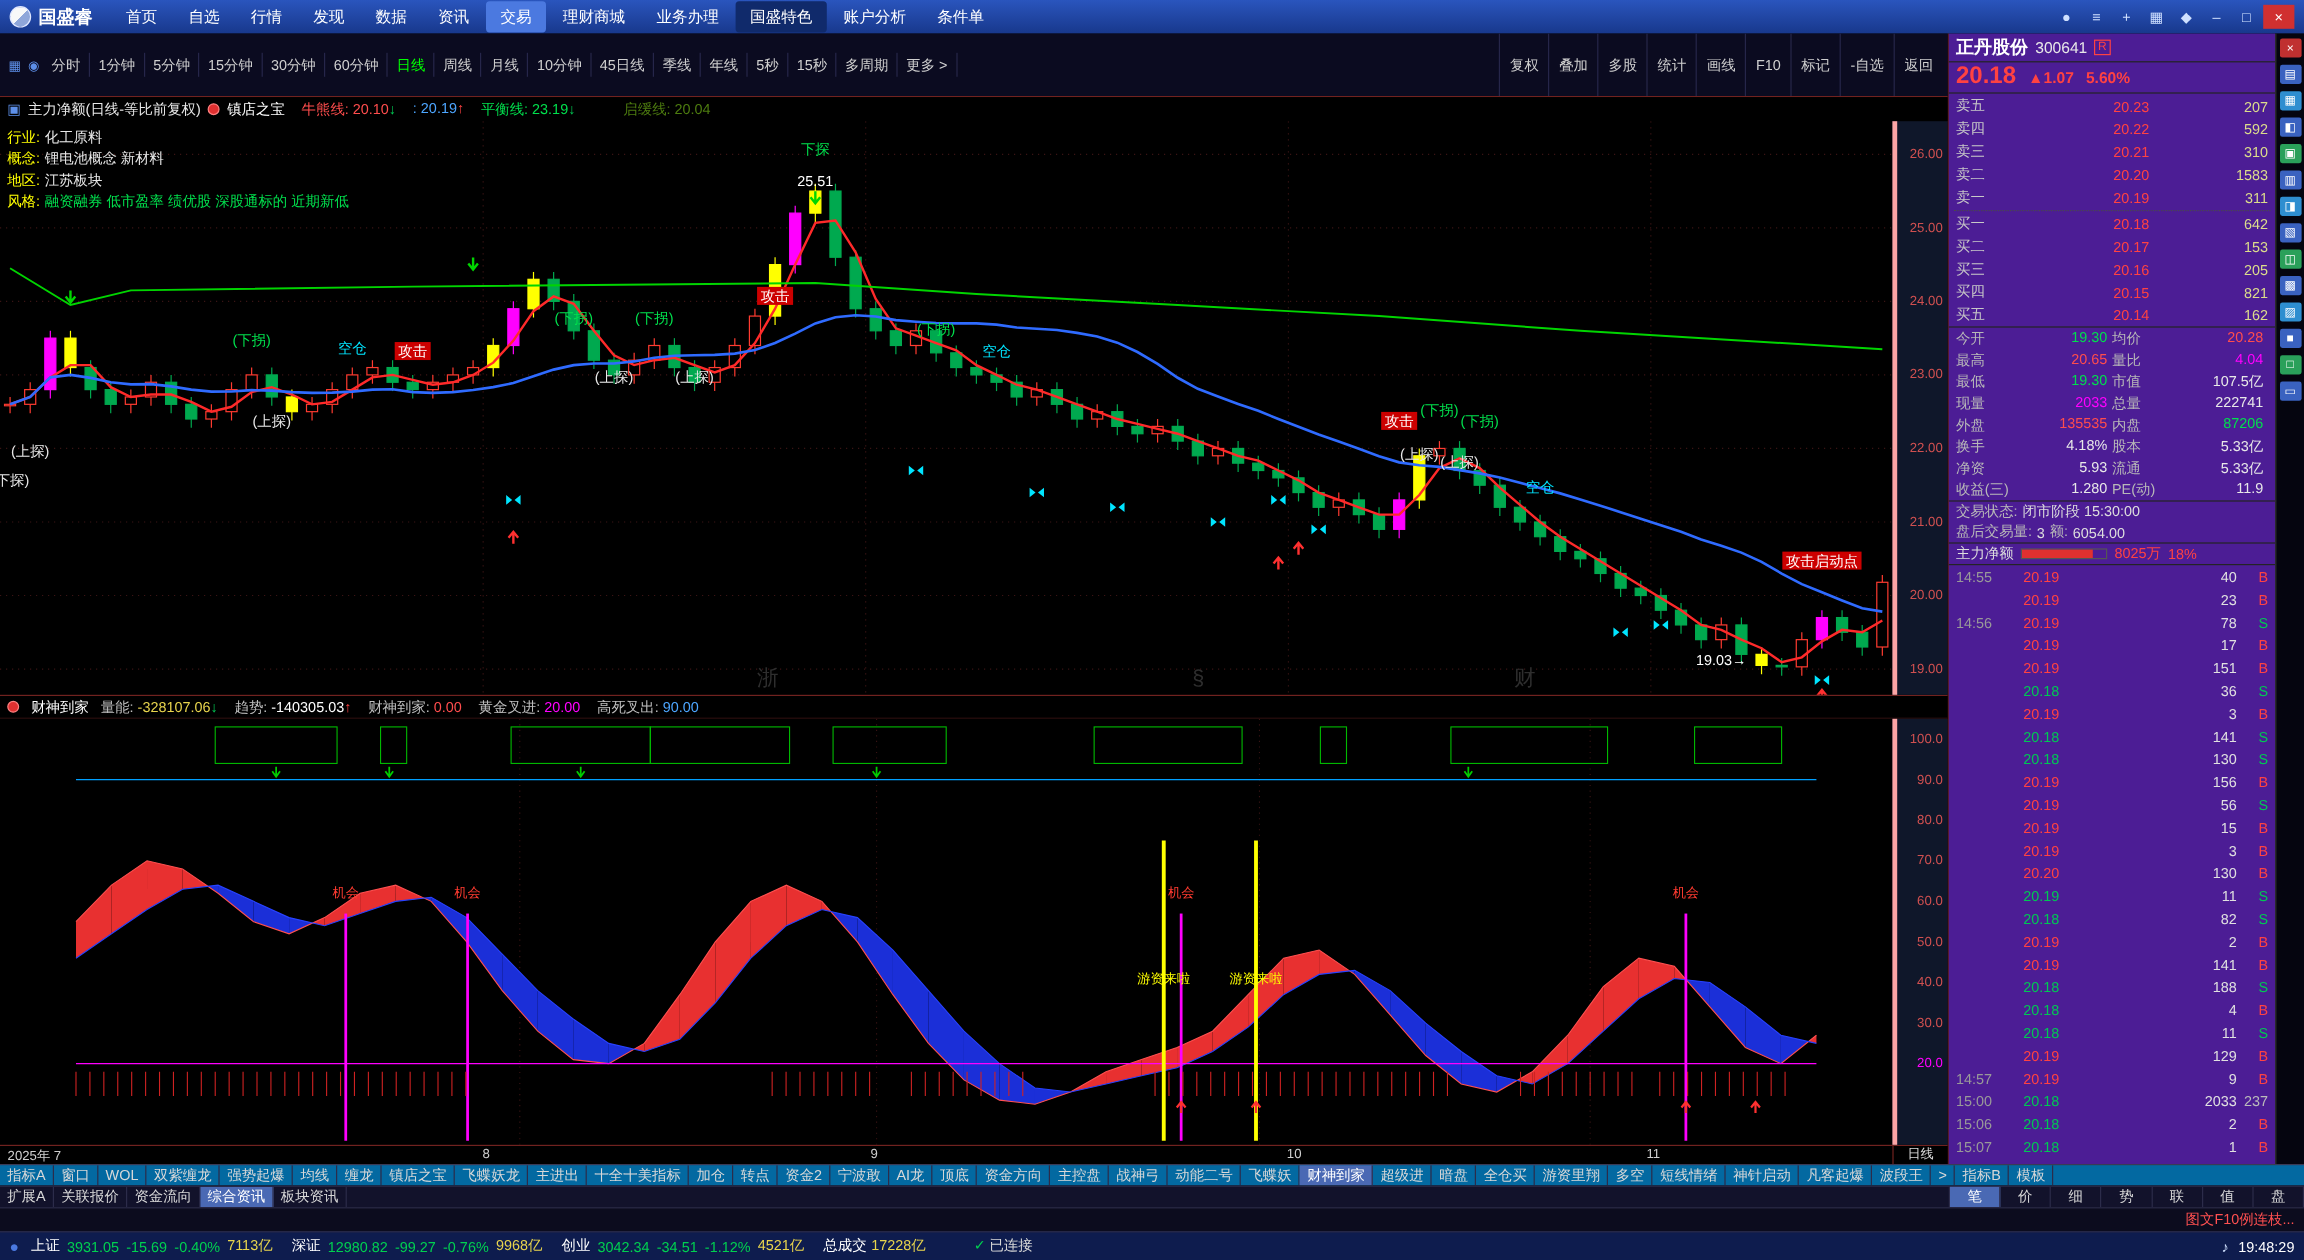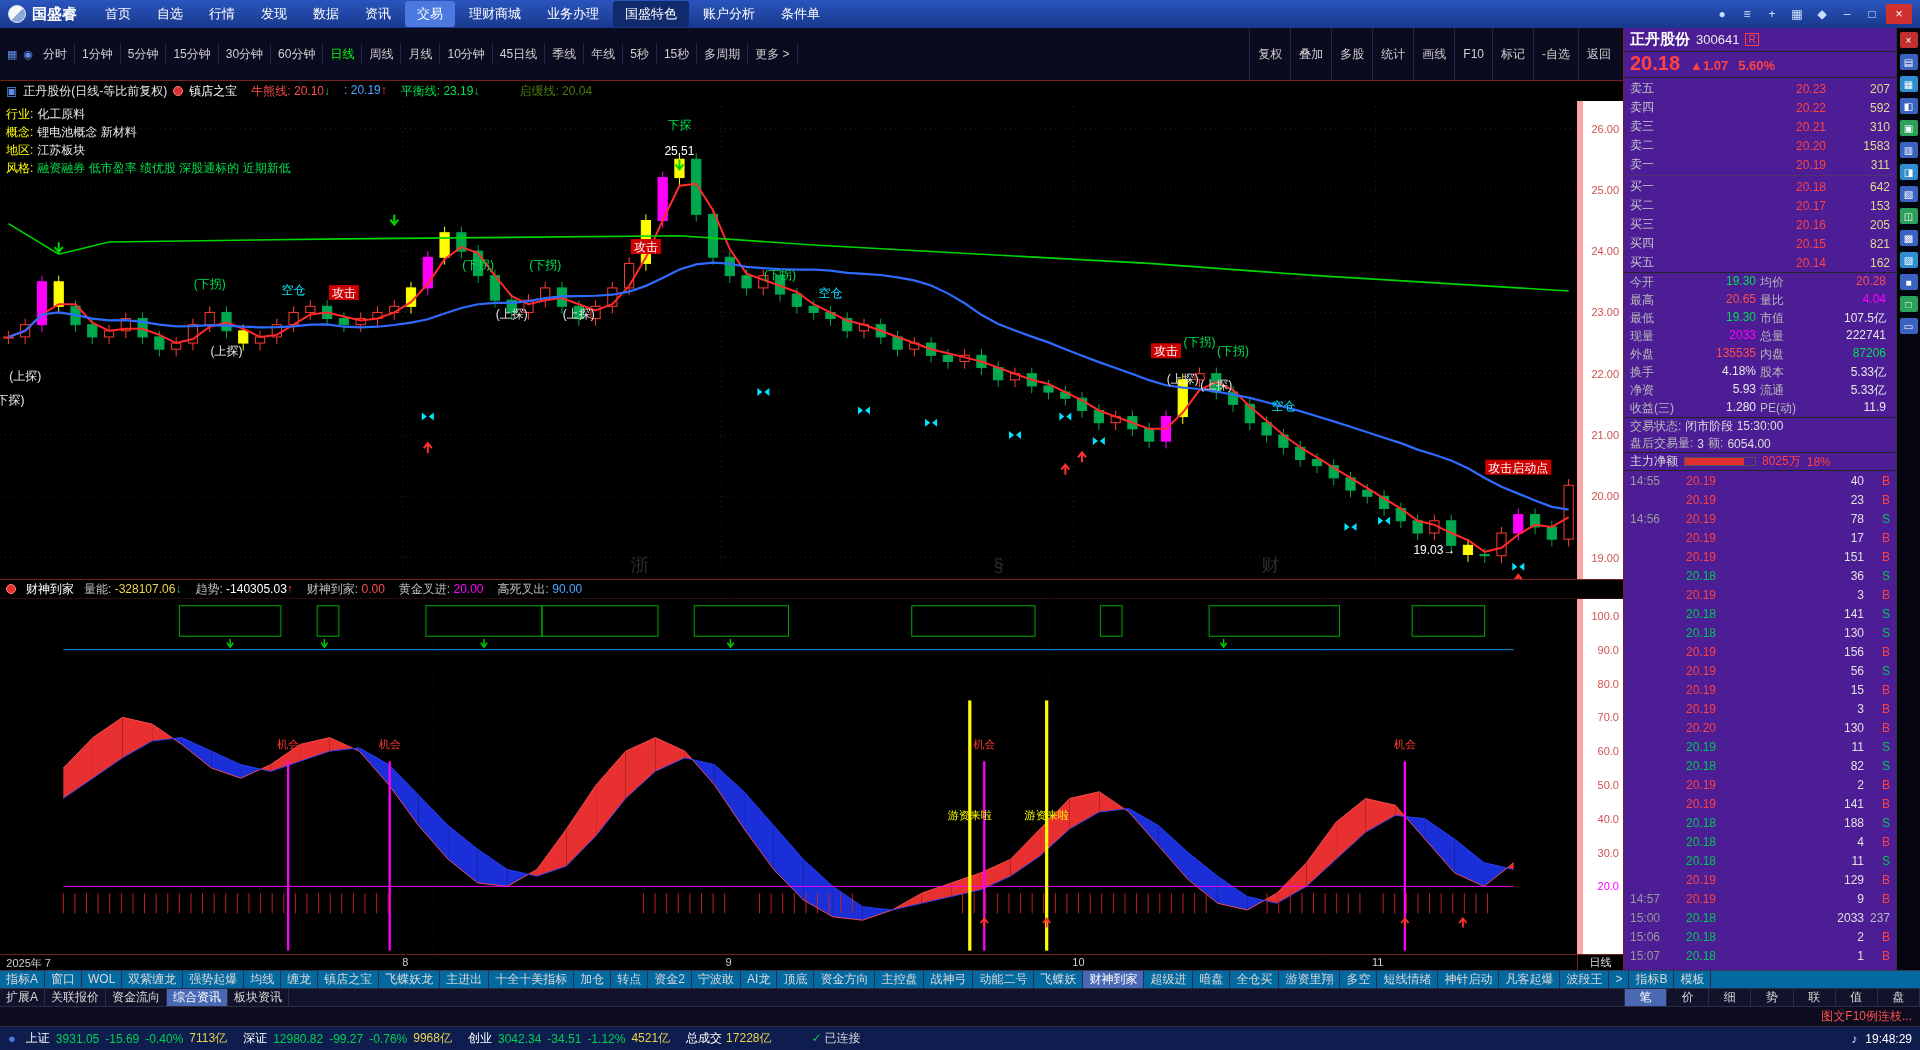--- a/index.html
+++ b/index.html
@@ -40,21 +40,21 @@
 #ct-fields{display:flex;gap:14px;margin-left:8px;}
 .ct-field{font-size:12px;}
 
 
 #kline-row{flex:0 0 478px;display:flex;min-height:0;}
 #kline-area{flex:1;position:relative;min-width:0;}
 #kline-area svg,#ind-area svg{display:block;width:100%;height:100%;}
 #stock-tags{position:absolute;top:4px;left:6px;z-index:5;}
 .tag-row{line-height:18px;font-size:12px;white-space:nowrap;}
 .tag-lab{color:#ffff00;margin-right:4px;}
-#kline-axis,#ind-axis{flex:0 0 46px;position:relative;border-left:6px solid #fca5a5;background:#ffffff;}
+#kline-axis,#ind-axis{flex:0 0 46px;position:relative;border-left:4px solid #fca5a5;background:#0f172a;}
 .axlab{position:absolute;right:4px;transform:translateY(-50%);color:#d05050;font-size:11px;}
 
 
 #ind-header{flex:0 0 20px;display:flex;align-items:center;gap:10px;padding:0 6px;border-top:1px solid #71221f;border-bottom:1px solid #2a0d0d;background:#000;white-space:nowrap;}
 #ih-badge{color:#fff;}
 
 
 #ind-row{flex:1;display:flex;min-height:0;}
 #ind-area{flex:1;position:relative;min-width:0;}
 
@@ -67,21 +67,21 @@
 
 #right-panel{flex:0 0 272px;display:flex;flex-direction:column;background:#4c1d95;font-size:12px;min-height:0;}
 #rp-header{flex:0 0 24px;display:flex;align-items:center;gap:6px;padding:0 6px;border-bottom:1px solid #242424;}
 #rp-name{color:#fff;font-size:15px;font-weight:bold;}
 #rp-code{color:#e8e8e8;font-size:13px;}
 #rp-badge{color:#ff4242;border:1px solid #ff4242;font-size:10px;line-height:11px;padding:0 2px;}
 #rp-price{flex:0 0 26px;display:flex;align-items:baseline;gap:10px;padding:0 6px;border-bottom:1px solid #242424;}
 #rp-last{color:#ff4242;font-size:20px;font-weight:bold;}
 #rp-chg,#rp-pct{color:#ff4242;font-size:13px;font-weight:bold;}
 #rp-queue{flex:0 0 192px;border-bottom:1px solid #242424;padding-top:1px;}
-.q-row{height:19px;display:flex;align-items:center;padding:0 6px;}
+.q-row{height:19px;display:flex;align-items:center;padding:0 6px;gap:35px;}
 .q-lab{width:34px;color:#c8c8c8;}
 .q-price{flex:1;text-align:right;color:#ff4242;}
 .q-vol{width:64px;text-align:right;color:#dcdc8c;}
 .queue-div{border-top:1px dotted #4a4a4a;margin:1px 4px;}
 #rp-stats{flex:0 0 144px;border-bottom:1px solid #242424;}
 .s-row{height:18px;display:flex;padding:0 6px;align-items:center;}
 .s-cell{flex:1;display:flex;}
 .s-lab{width:52px;color:#b8b8b8;}
 .s-val{flex:1;text-align:right;padding-right:4px;}
 .rp-line{flex:0 0 17px;display:flex;gap:4px;padding:0 6px;align-items:center;color:#ddd;white-space:nowrap;}
@@ -196,21 +196,21 @@
             <span class="t2action">画线</span>
             <span class="t2action">F10</span>
             <span class="t2action">标记</span>
             <span class="t2action">-自选</span>
             <span class="t2action">返回</span>
           </span>
       </div>
 
       <div id="chart-title">
         <span class="ct-icon">▣</span>
-        <span id="ct-title">正丹股份(日线-等比前复权)</span>
+        <span id="ct-title">主力净额(日线-等比前复权)</span>
         <span class="badge-dot"></span>
         <span id="ct-badge">镇店之宝</span>
         <span id="ct-fields">
             <span class="ct-field" style="color: rgb(255, 77, 77);">牛熊线: 20.10<span style="color: rgb(0, 200, 83);">↓</span></span>
             <span class="ct-field" style="color: rgb(77, 166, 255);">: 20.19<span style="color: rgb(255, 66, 66);">↑</span></span>
             <span class="ct-field" style="color: rgb(0, 224, 77);">平衡线: 23.19<span style="color: rgb(0, 200, 83);">↓</span></span>
             <span class="ct-field" style="color: #4d7c0f; margin-left: 26px;">启缓线: 20.04</span>
           </span>
       </div>
 

